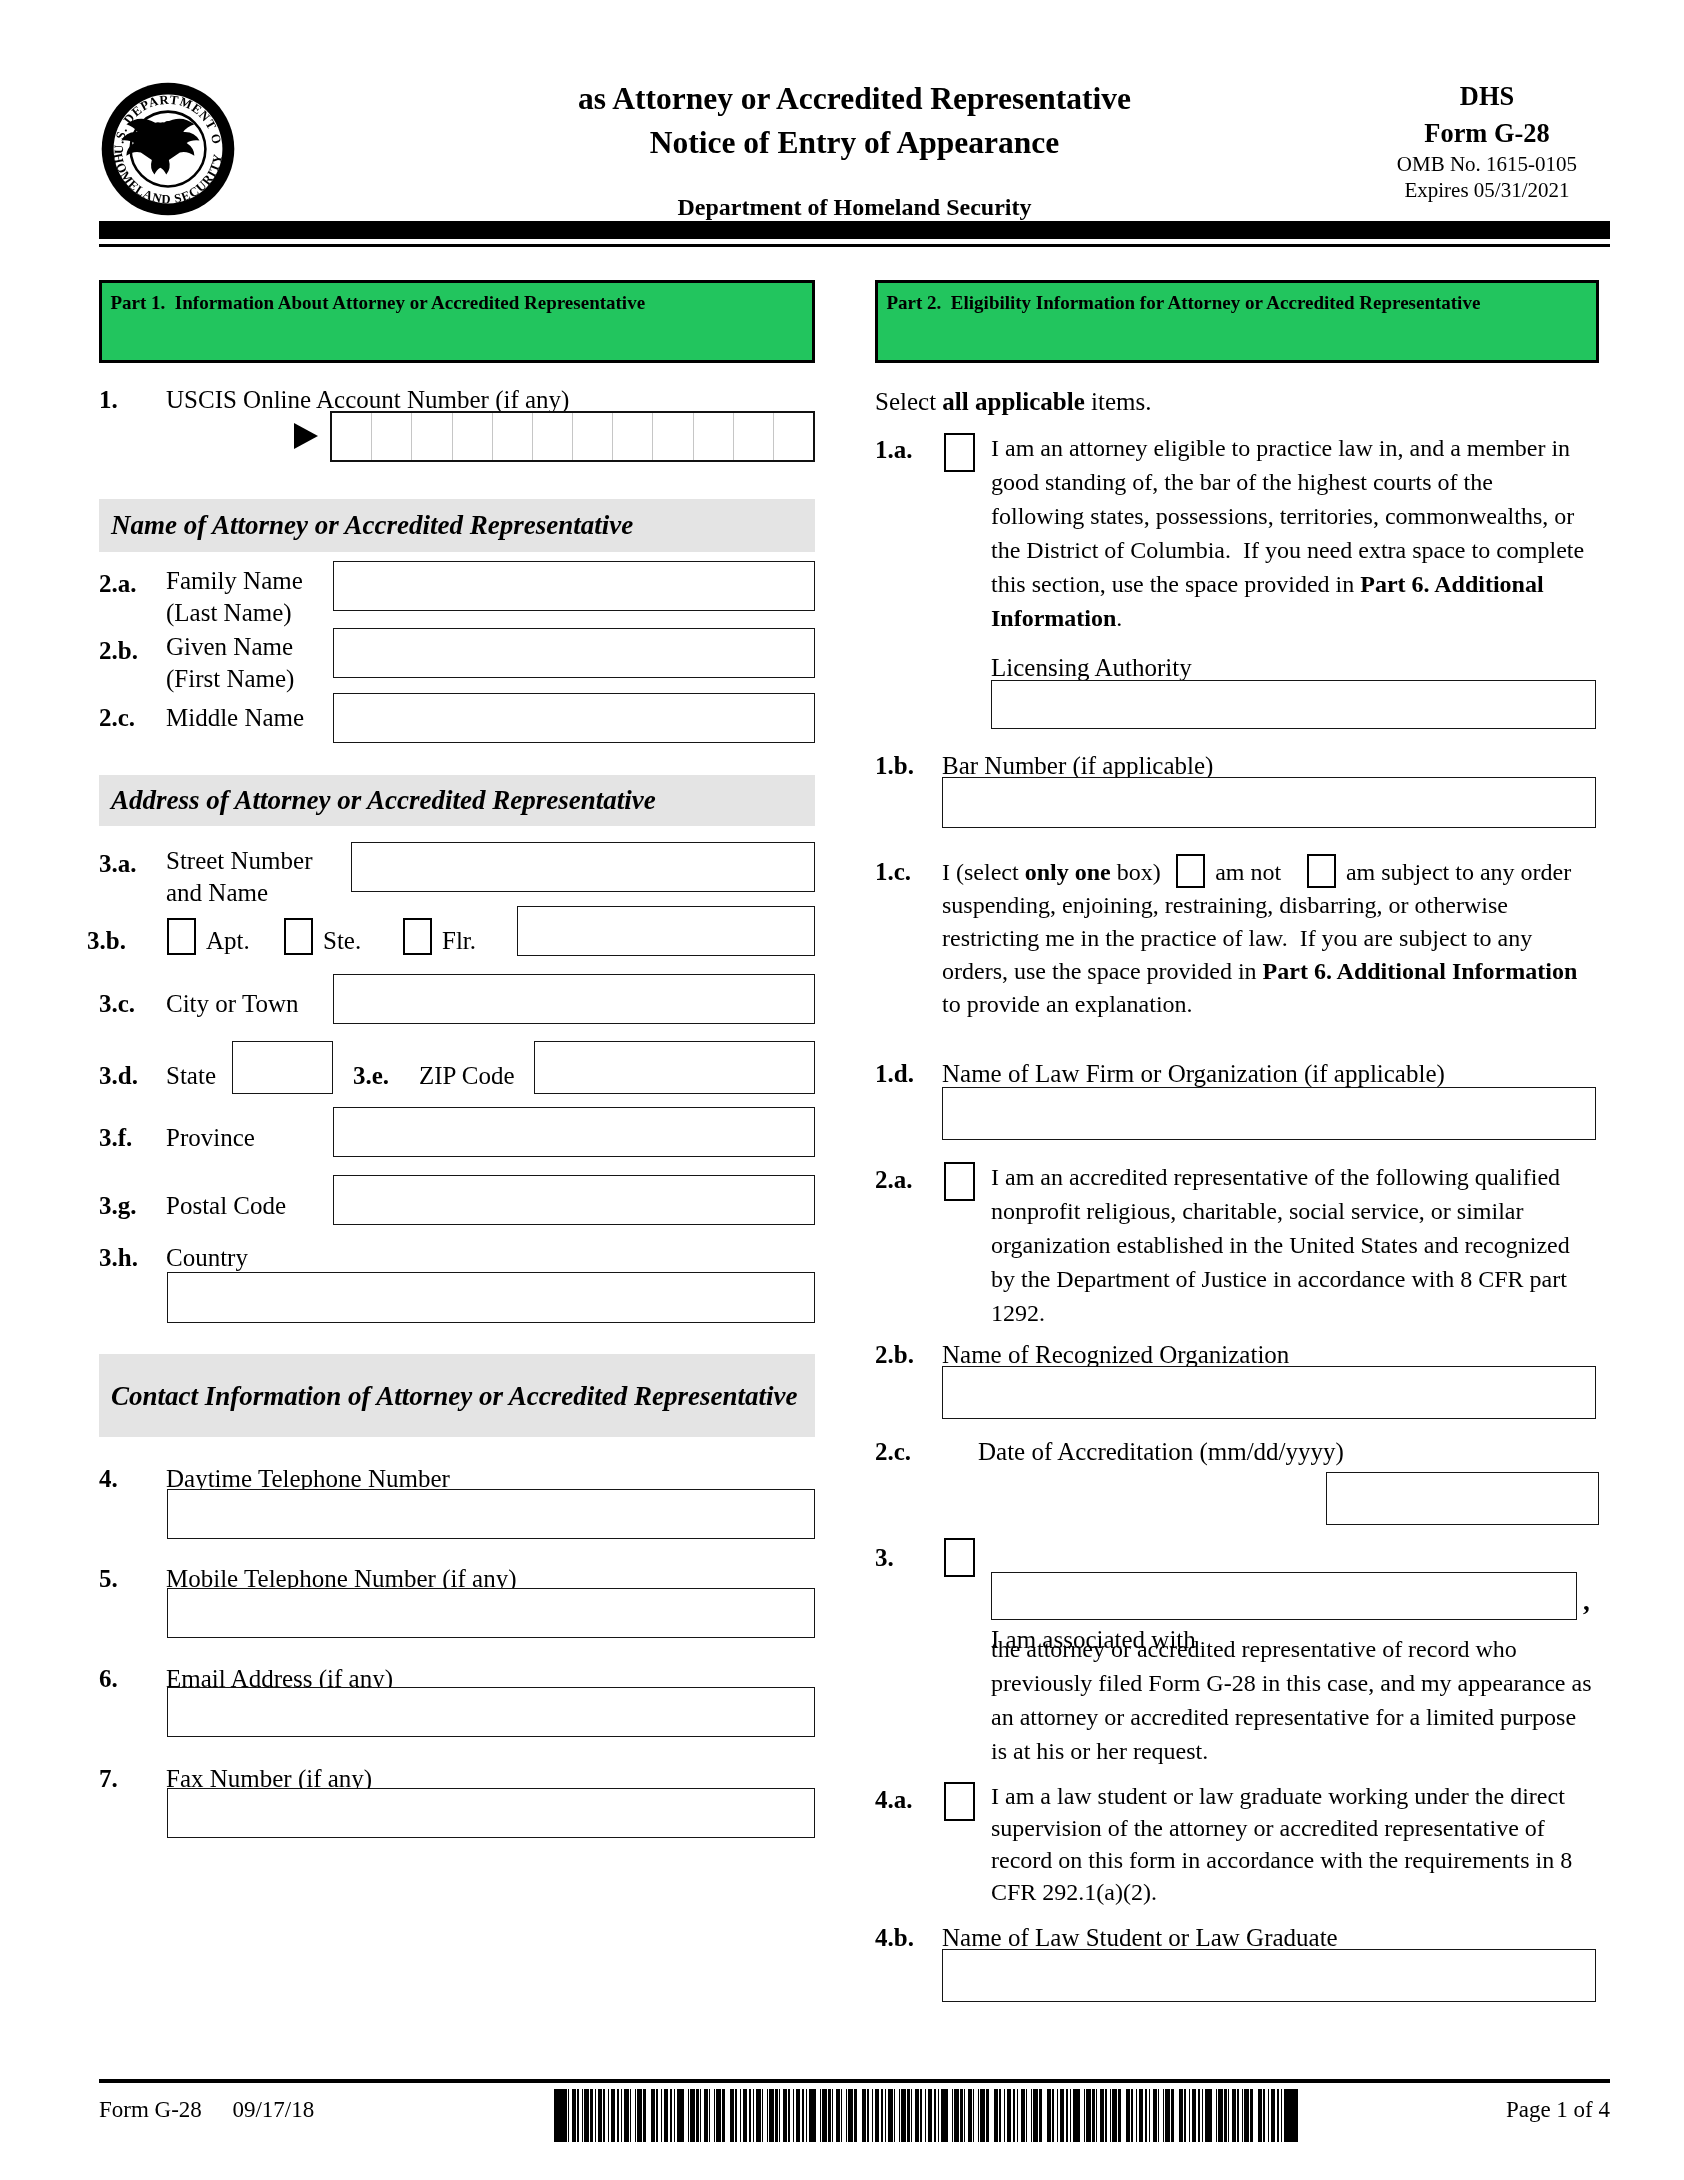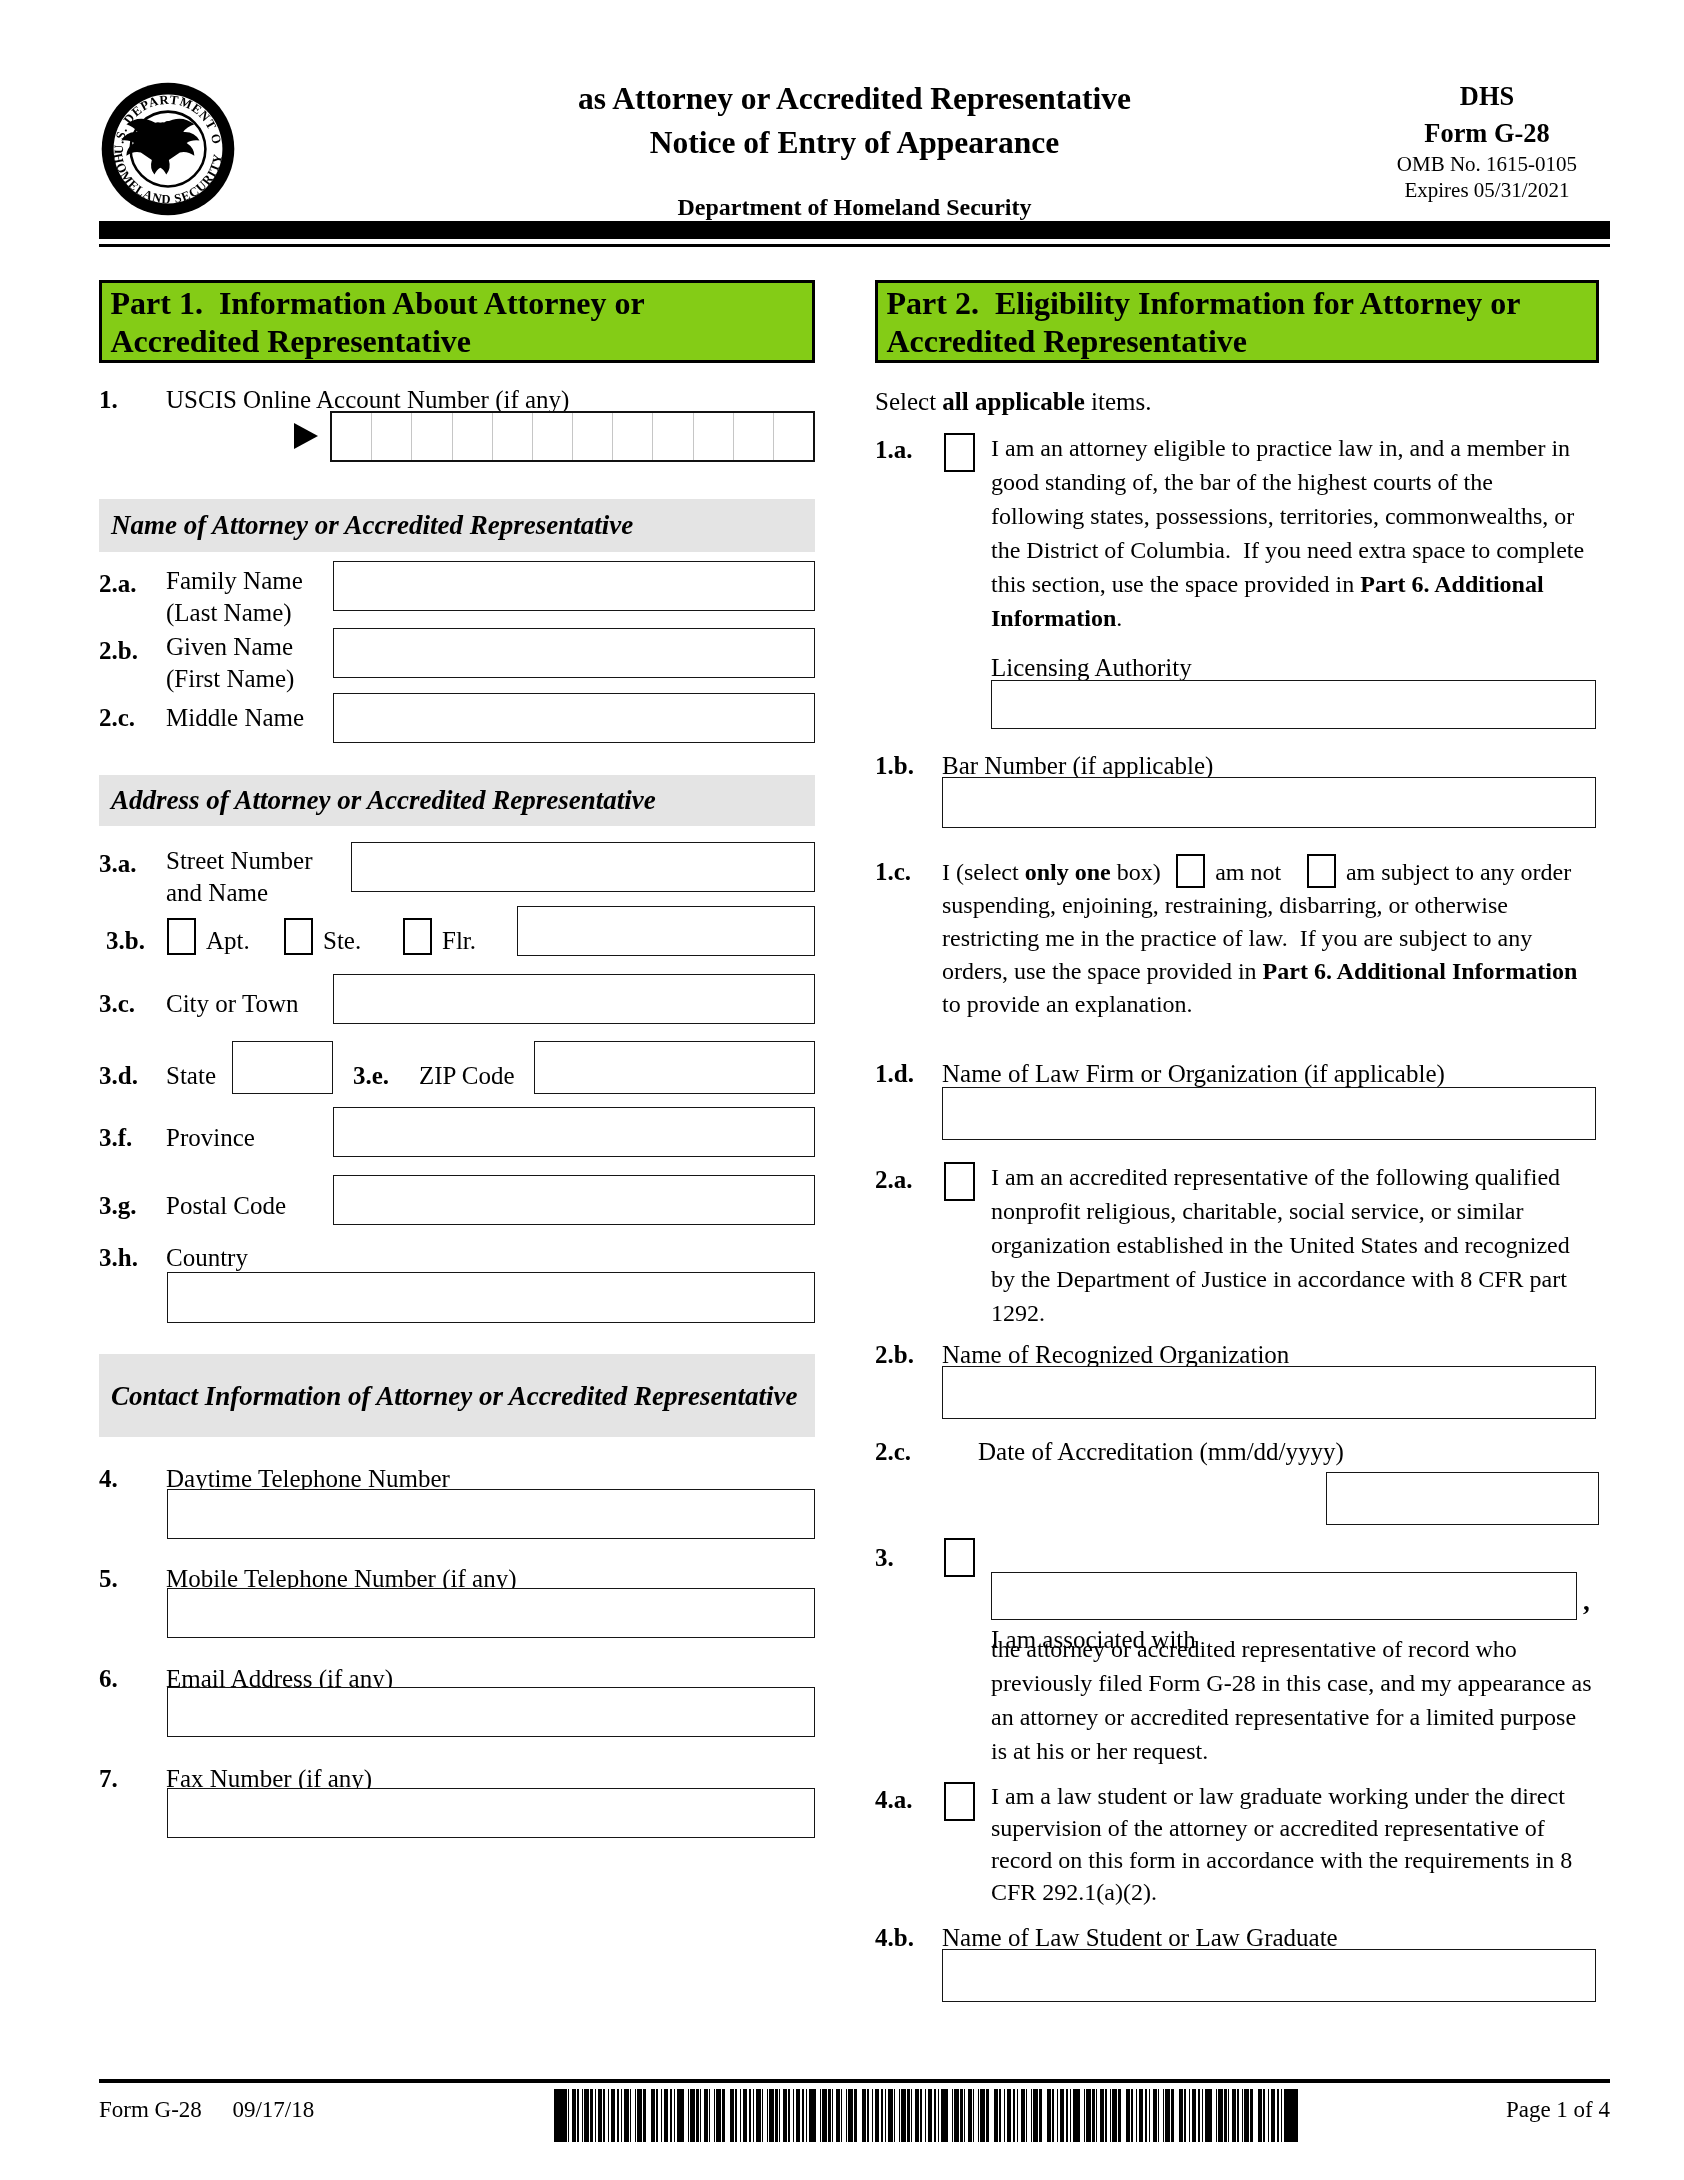--- a/index.html
+++ b/index.html
@@ -6,21 +6,21 @@
   .page{position:relative;width:1685px;height:2181px;background:#ffffff;
         font-family:"Liberation Serif","DejaVu Serif",serif;color:#000;overflow:hidden;}
   .abs{position:absolute;}
   
   .title{font-size:31.5px;font-weight:bold;line-height:44px;text-align:center;}
   .agency{font-size:24px;font-weight:bold;text-align:center;margin-top:20.4px;}
   .hdr-right{text-align:center;font-size:21px;line-height:25.6px;}
   .hdr-right .big{font-size:26.4px;font-weight:bold;line-height:37px;}
   .blackbar{background:#000;}
   
-  .partbox{background:#84cc16;border:3.4px solid #000;font-weight:bold;font-size:32px;
+  .partbox{background:#22c55e;border:3.4px solid #000;font-weight:bold;font-size:19px;
            line-height:38px;padding:0.9px 8.5px;box-sizing:border-box;}
   .graybar{background:#e4e4e4;font-weight:bold;font-style:italic;font-size:27px;
            box-sizing:border-box;padding-left:12px;display:flex;align-items:center;}
   
   .num{font-weight:bold;font-size:25px;line-height:31.5px;}
   .lbl{font-size:25px;line-height:31.5px;}
   .para{font-size:24px;line-height:34px;}
   .comma{font-size:27px;font-weight:bold;}
   
   .box{position:absolute;background:#fff;border:1.7px solid #161616;box-sizing:border-box;
@@ -121,21 +121,21 @@
   <div class="abs num" style="left:99px;top:702px">2.c.</div>
   <div class="abs lbl" style="left:166px;top:702px">Middle Name</div>
   <input type="text" class="box" style="left: 333px; top: 693px; width: 482px; height: 50px;">
 
   <div class="abs graybar" style="left:99px;top:775px;width:716px;height:51px">Address of Attorney or Accredited Representative</div>
 
   <div class="abs num" style="left:99px;top:848px">3.a.</div>
   <div class="abs lbl" style="left:166px;top:845px;width:179px">Street Number and Name</div>
   <input type="text" class="box" style="left: 351px; top: 842px; width: 464px; height: 50px;">
 
-  <div class="abs num" style="left:106px;top:925px">3.b.</div>
+  <div class="abs num" style="left:87px;top:925px">3.b.</div>
   <span class="cb" style="left:167px;top:918px"></span>
   <div class="abs lbl" style="left:206px;top:925px">Apt.</div>
   <span class="cb" style="left:284px;top:918px"></span>
   <div class="abs lbl" style="left:323px;top:925px">Ste.</div>
   <span class="cb" style="left:403px;top:918px"></span>
   <div class="abs lbl" style="left:442px;top:925px">Flr.</div>
   <input type="text" class="box" style="left: 517px; top: 906px; width: 298px; height: 50px;">
 
   <div class="abs num" style="left:99px;top:988px">3.c.</div>
   <div class="abs lbl" style="left:166px;top:988px">City or Town</div>

